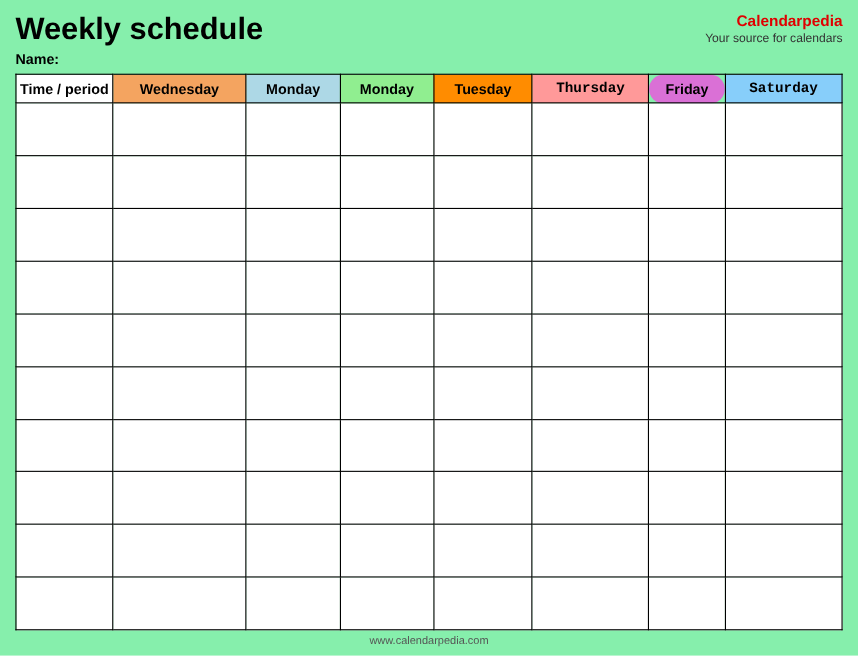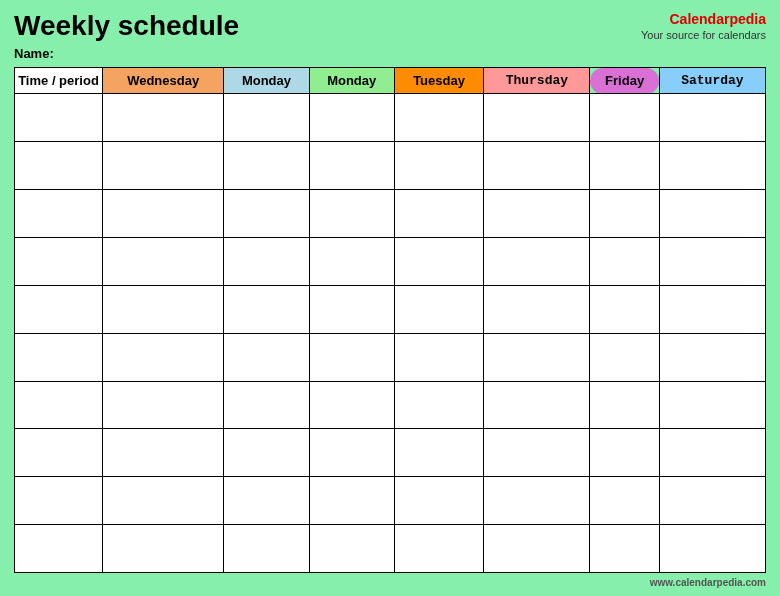--- a/index.html
+++ b/index.html
@@ -104,22 +104,21 @@
     .col-saturday { background: #87cefa; font-family: Liberation Mono, monospace; }
 
     .schedule-table tbody td {
       background: #fff;
     }
 
     .footer {
       font-size: 10px;
       color: #555;
       margin-top: 4px;
-      text-align: right;
-      font-weight: bold;
+      text-align: center;
     }
   </style>
 </head>
 <body>
 
 <div class="page">
   <div class="header-row">
     <h1 class="page-title">Weekly schedule</h1>
     <div class="brand">
       <div class="brand-name">

